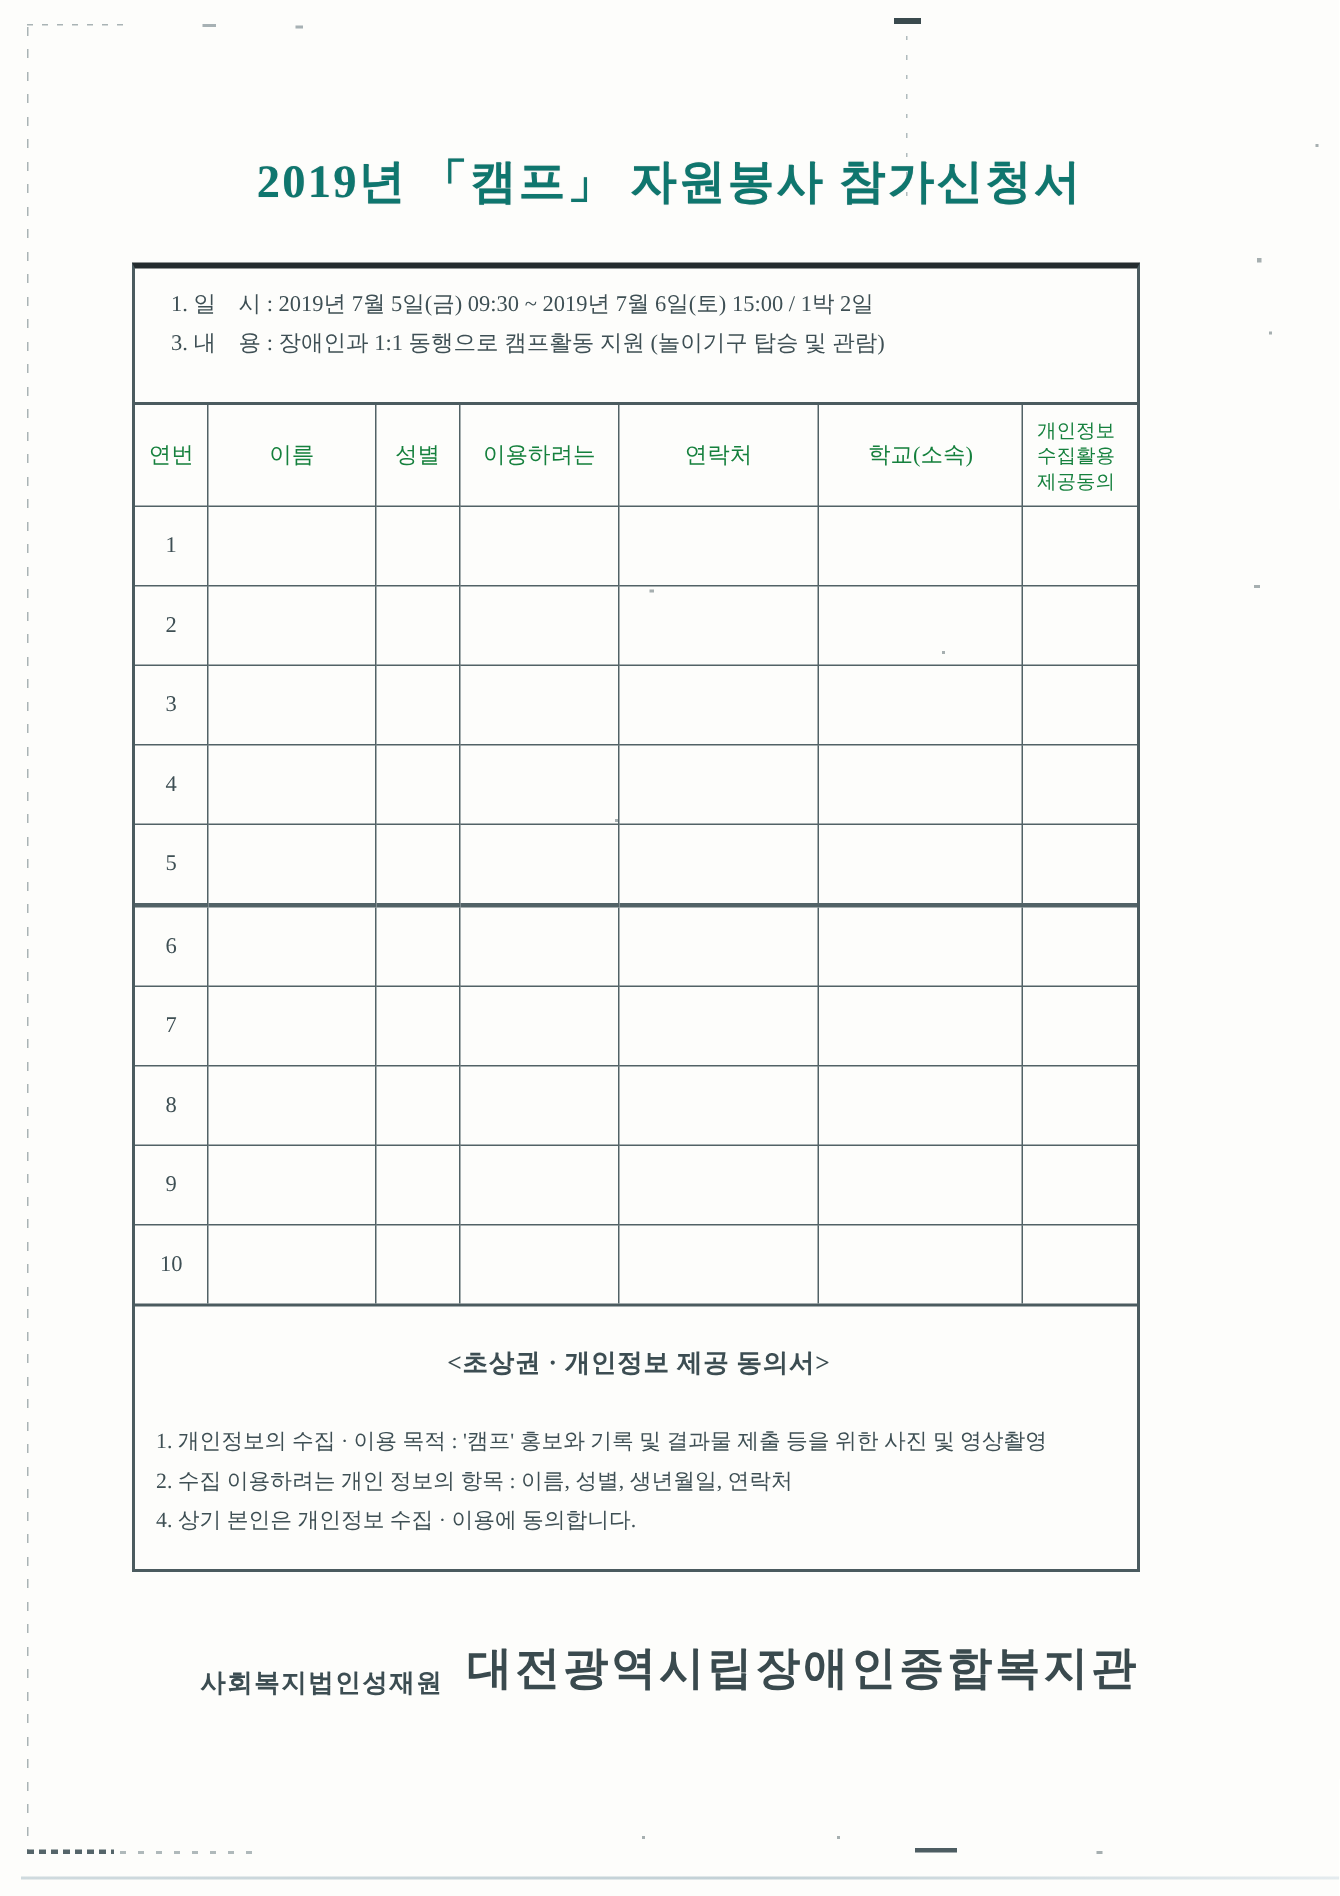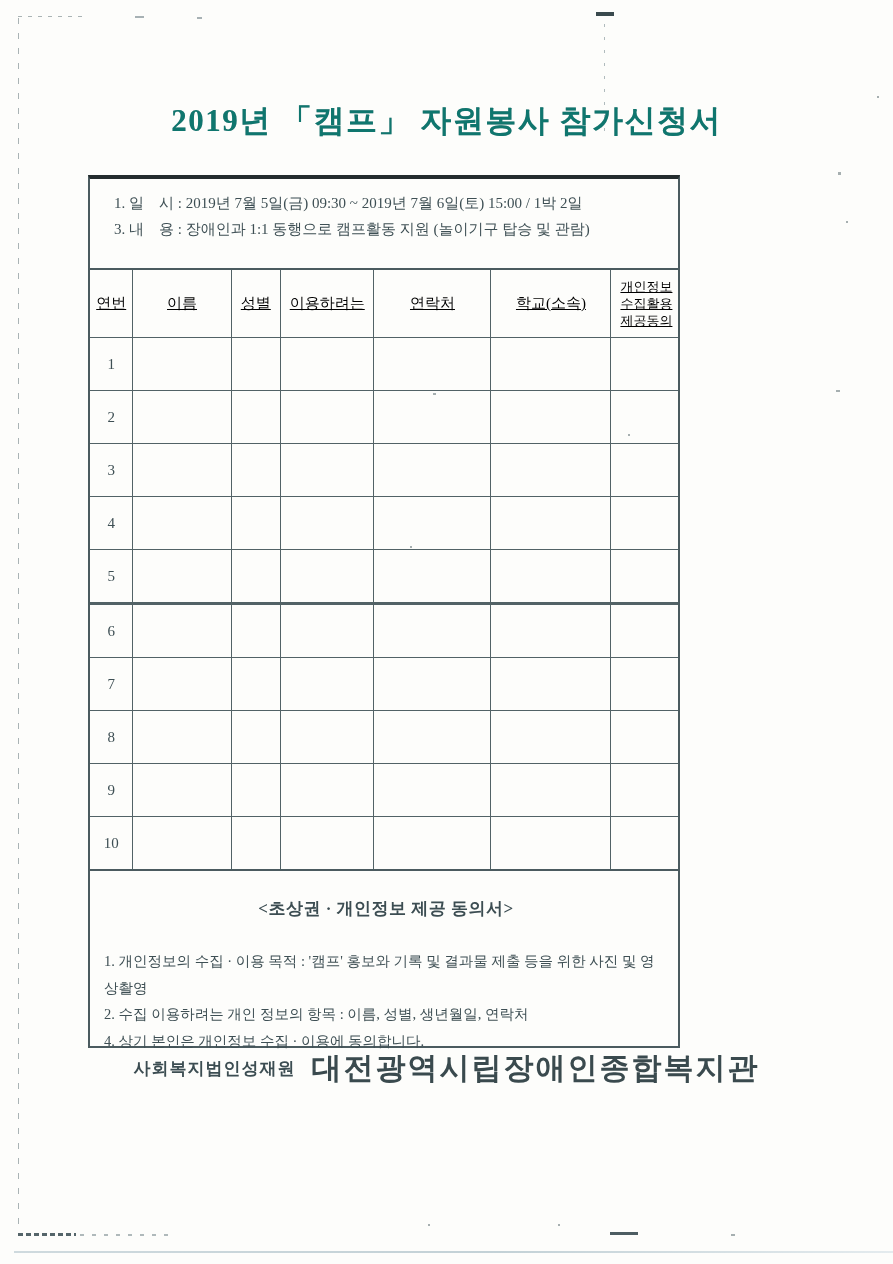--- a/index.html
+++ b/index.html
@@ -68,21 +68,21 @@
     position: absolute; top: 100px; left: 0; width: 100%;
     margin: 0; text-align: center;
     font-size: 31px; font-weight: bold; letter-spacing: 1.5px;
     color: #0f766e;
     text-shadow: 0 0 0.6px #43545a66;
   }
 
   
   .form-box {
     position: absolute; left: 88px; top: 175px;
-    width: 592px; height: 873px;
+    width: 672px; height: 873px;
     border: 2px solid #4b5b5f;
     border-top: 4px solid #242c2e;
     box-sizing: border-box;
     display: flex; flex-direction: column;
   }
   .info-section {
     height: 91px; flex: none;
     border-bottom: 2px solid #4b5b5f;
     padding: 11px 0 0 24px;
     box-sizing: border-box;
@@ -100,24 +100,23 @@
     table-layout: fixed;
   }
   table.roster th, table.roster td {
     border: 1.5px solid #52626  6;
     border: 1.5px solid #526266;
   }
   table.roster thead th {
     height: 65px;
     font-weight: normal;
     font-size: 15px;
-    color: #000000;
+    color: #15803d;
     text-align: center;
     vertical-align: middle;
-    text-decoration: underline;
   }
   table.roster thead th.consent-head {
     font-size: 13px; line-height: 17px;
     text-align: left; padding-left: 9px;
     word-break: keep-all;
   }
   table.roster tbody td {
     height: 50px;
     font-size: 15px;
     text-align: center;
@@ -140,22 +139,22 @@
     margin-bottom: 28px;
   }
   .consent-line {
     font-size: 14.5px; line-height: 26.5px;
     color: #3e4f54;
     white-space: pre-wrap;
   }
 
   
   .footer-org {
-    position: absolute; top: 1048px; left: 0; width: 100%;
-    display: flex; justify-content: center; align-items: center;
+    position: absolute; top: 1092px; left: 0; width: 100%;
+    display: flex; justify-content: center; align-items: flex-end;
     gap: 16px;
   }
   .org-small {
     font-size: 17px; font-weight: bold; letter-spacing: 1px;
     color: #3c4d52;
   }
   .org-large {
     font-family: "Liberation Sans", "DejaVu Sans", sans-serif;
     font-size: 30px; font-weight: bold; letter-spacing: 2px;
     color: #3a4a4e;

